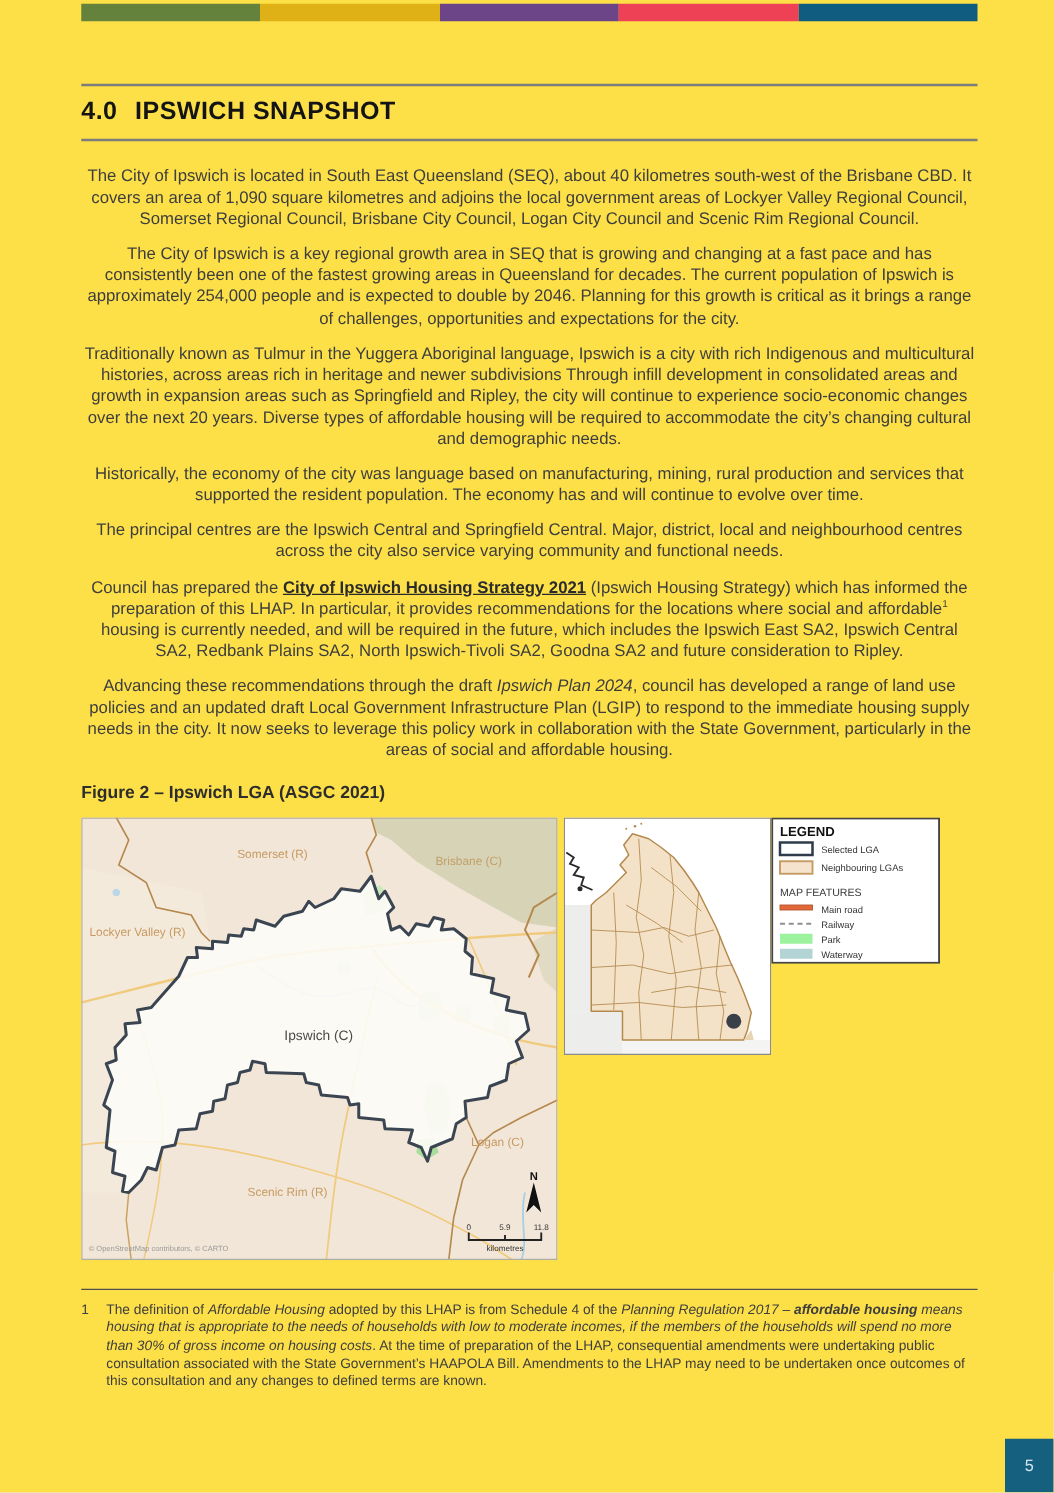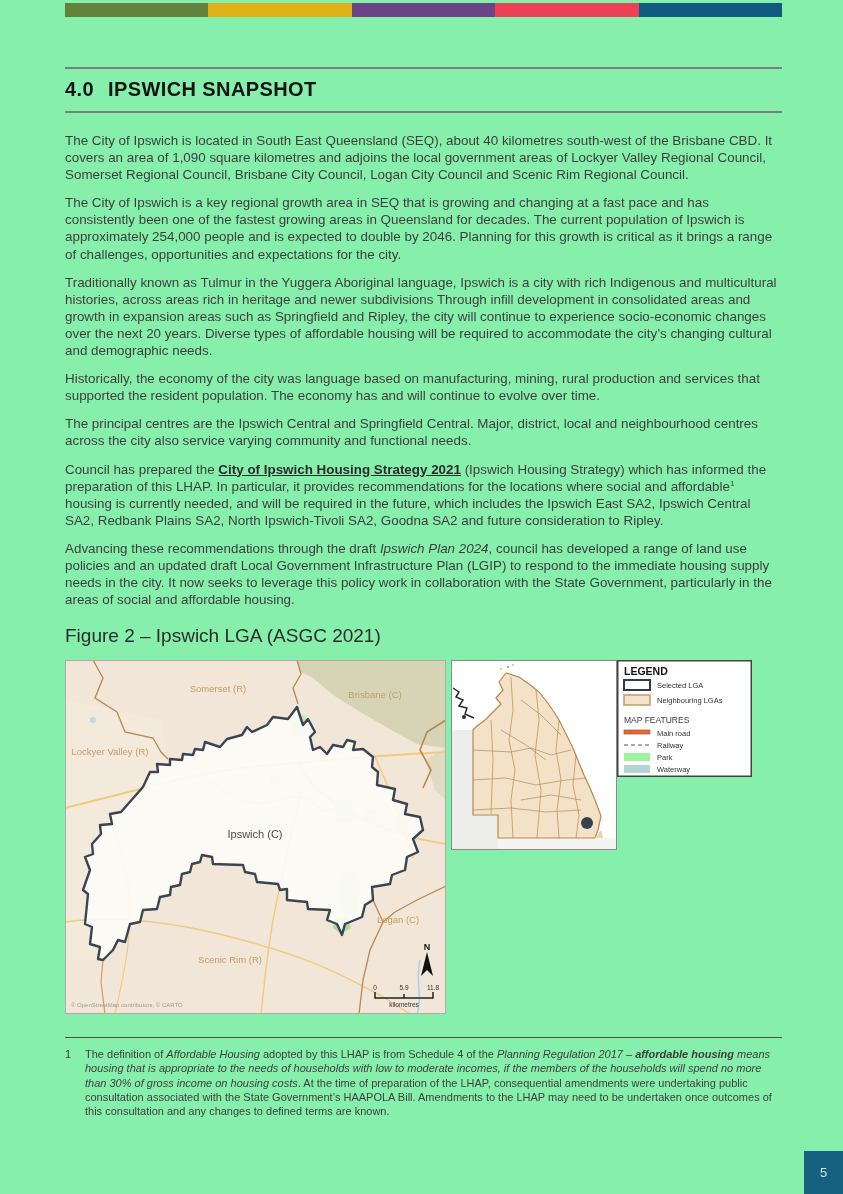--- a/index.html
+++ b/index.html
@@ -1,33 +1,33 @@
 <!DOCTYPE html>
 <html><head>
 <meta charset="utf-8">
 <style>
   html,body{margin:0;padding:0;background:#e9e9e9;}
-  .page{position:relative;width:843px;height:1194px;background:#86efac;margin:0 auto;
+  .page{position:relative;width:843px;height:1194px;background:#fde047;margin:0 auto;
         font-family:"Liberation Sans",sans-serif;color:#3e3e3e;overflow:hidden;}
   
   .top-bar{position:absolute;left:65px;top:3px;width:717px;height:14px;display:flex;}
   .top-bar > div{flex:1;height:100%;}
   
   .content{position:absolute;left:65px;top:67px;width:717px;}
   .rule{border:0;border-top:2px solid #7d7d7d;margin:0;}
   .section-heading{font-size:20px;font-weight:700;color:#141414;letter-spacing:.4px;
                    margin:9px 0 10px 0;}
   .section-heading .num{margin-right:14px;}
-  .body-copy{margin-top:19px;}
+  .body-copy{margin-top:19px;text-align:center;}
   .body-para{font-size:13.4px;line-height:17.1px;margin:0 0 11px 0;color:#3e3e3e;}
   .seg-bu{font-weight:700;text-decoration:underline;color:#2b2b2b;}
   .seg-i{font-style:italic;}
   .seg-bi{font-weight:700;font-style:italic;}
   sup.seg-sup{font-size:8px;line-height:0;}
-  .figure-title{font-size:19px;font-weight:400;color:#2d2d2d;margin:17px 0 13px 0;}
+  .figure-title{font-size:14px;font-weight:700;color:#2d2d2d;margin:17px 0 13px 0;}
   .figure-row{display:flex;align-items:flex-start;gap:5px;}
   .map-main{width:381px;height:354px;display:block;}
   .map-side{display:flex;flex-direction:row;}
   .map-inset{width:166px;height:190px;display:block;margin-bottom:45px;}
   .map-legend{width:135px;height:117px;display:block;}
   .footnote-rule{border:0;border-top:1.5px solid #4f4f4f;margin:23px 0 0 0;}
   .footnote{display:flex;margin-top:9px;font-size:11px;line-height:14.2px;color:#3e3e3e;}
   .footnote .marker{width:20px;flex:none;}
   .footnote .fn-text{flex:1;}
   .page-num-box{position:absolute;right:0;bottom:0;width:39px;height:43px;background:#15607F;

